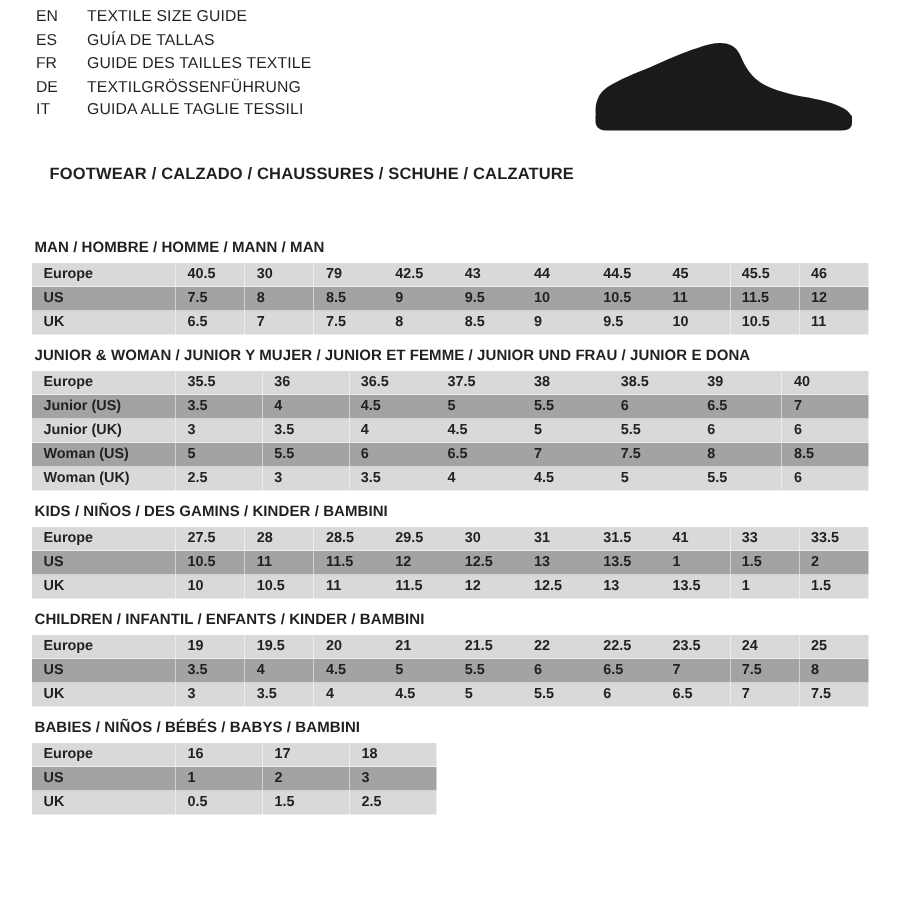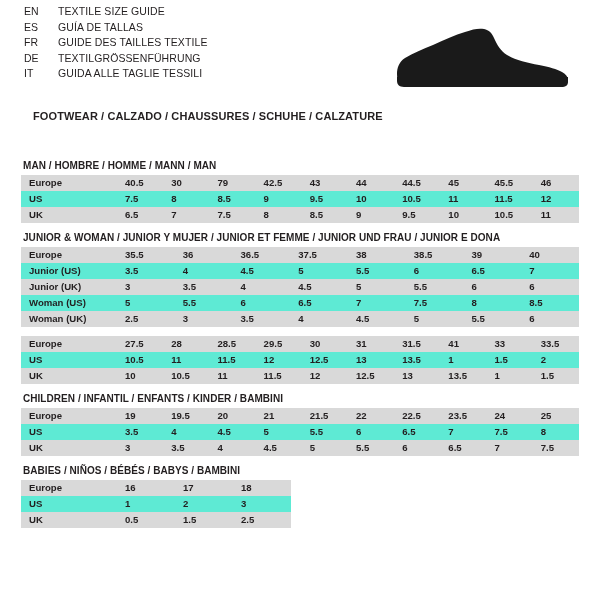--- a/index.html
+++ b/index.html
@@ -91,21 +91,21 @@
     line-height: 16px;
     padding: 0 0 0 8px;
     color: #231f20;
     white-space: nowrap;
     overflow: hidden;
   }
   table.size tr.shade td {
     background: #d9d9d9;
   }
   table.size tr.plain td {
-    background: #5eead4;
+    background: #a3a3a3;
   }
   td.rowlabel {
     width: 88px;
   }
   
   .section.babies table.size {
     width: 240px;
   }
   .section.babies td.rowlabel {
     width: 88px;
@@ -260,20 +260,21 @@
           <td class="cell">4.5</td>
           <td class="cell">5</td>
           <td class="cell">5.5</td>
           <td class="cell">6</td>
         </tr>
       </tbody>
         </table>
     </div>
 
     <div class="section">
+      <div class="section-title">KIDS / NIÑOS / DES GAMINS / KINDER / BAMBINI</div>
       <table class="size">
         <tbody>
             <tr class="shade">
           <td class="rowlabel">Europe</td>
           <td class="cell">27.5</td>
           <td class="cell">28</td>
           <td class="cell">28.5</td>
           <td class="cell">29.5</td>
           <td class="cell">30</td>
           <td class="cell">31</td>

